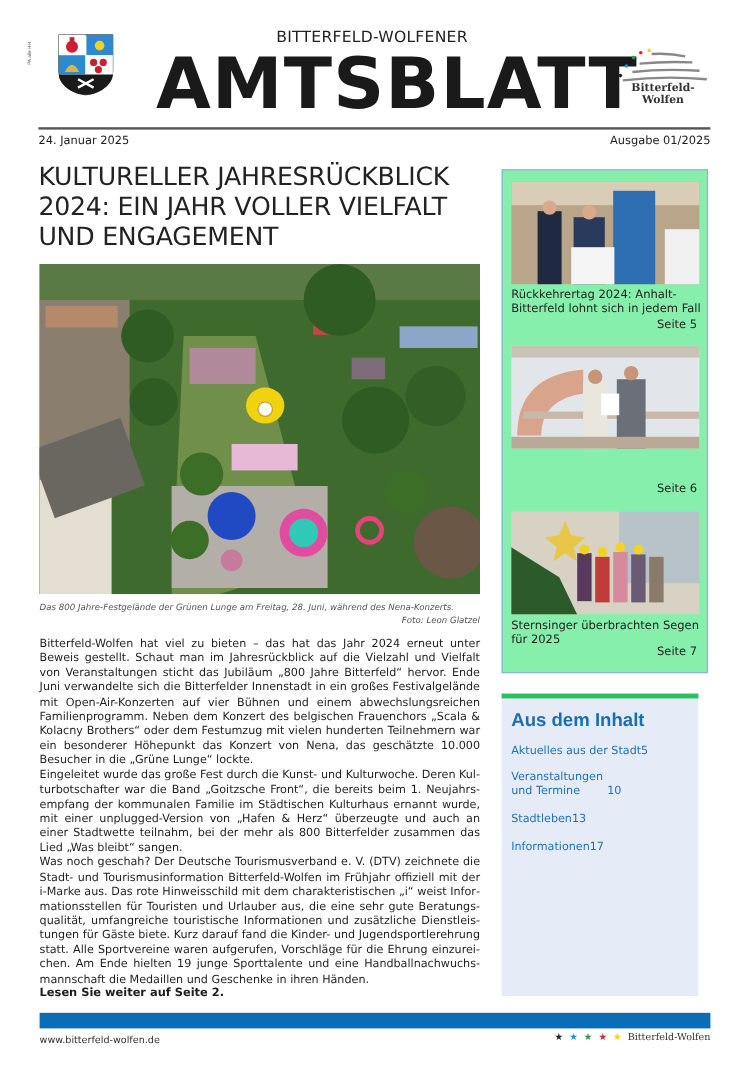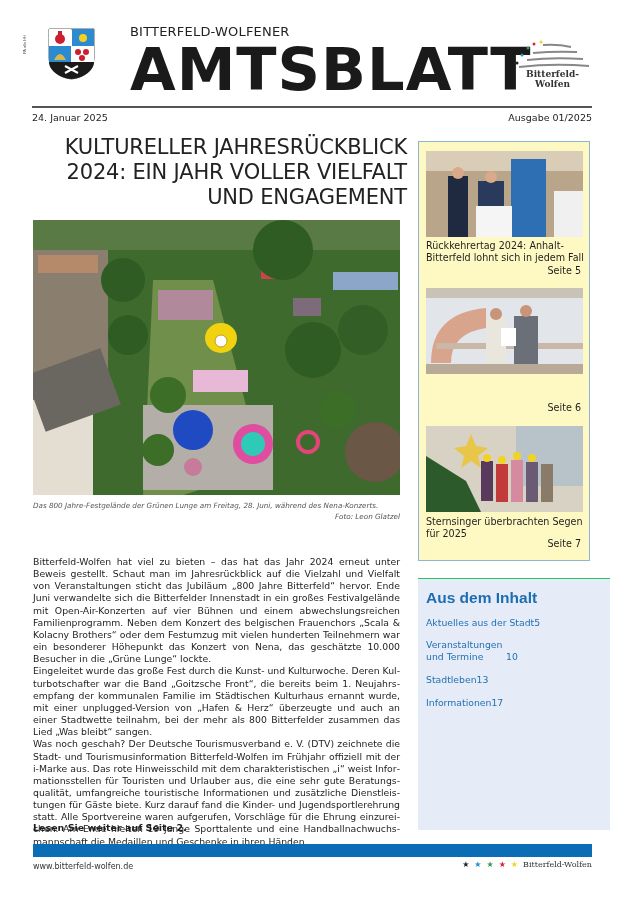--- a/index.html
+++ b/index.html
@@ -2,48 +2,48 @@
 <html><head>
 <meta charset="utf-8">
 <style>
   html, body { margin:0; padding:0; background:#ffffff; }
   body { width:625px; height:897px; position:relative; overflow:hidden; font-family:"DejaVu Sans", sans-serif; color:#1e1e1e; }
   .abs { position:absolute; }
 
   
   .rotated-note { left:22px; top:24px; width:14px; height:30px; font-size:4px; color:#555; writing-mode:vertical-rl; transform:rotate(180deg); font-family:"Liberation Sans", sans-serif; }
   .coat { left:48px; top:28px; width:47px; height:52px; }
-  .kicker { left:130px; top:24px; width:360px; font-size:13px; letter-spacing:0.2px; color:#222; font-family:"DejaVu Sans", sans-serif; }
+  .kicker { left:130px; top:24px; width:360px; text-align:center; font-size:13px; letter-spacing:0.2px; color:#222; font-family:"DejaVu Sans", sans-serif; }
   .masthead { left:130px; top:39px; width:360px; text-align:center; font-size:59px; font-weight:bold; line-height:62px; letter-spacing:1px; color:#1a1a1a; font-family:"DejaVu Sans", sans-serif; }
   .city-logo { left:513px; top:30px; width:80px; height:50px; }
   .city-logo-text { left:510px; top:69px; width:85px; text-align:center; font-family:"DejaVu Serif", serif; font-size:9px; font-weight:bold; color:#333; }
   .head-rule { left:32px; top:106px; width:560px; height:2px; background:#555; }
   .date { left:32px; top:112px; font-size:9.5px; color:#222; }
   .issue { right:33px; top:112px; font-size:9.5px; color:#222; }
 
   
-  .headline { left:32px; top:135px; width:375px; font-size:21px; line-height:25px; color:#222; font-family:"DejaVu Sans", sans-serif; letter-spacing:-0.2px;text-align:right; }
+  .headline { left:32px; top:135px; width:375px; font-size:21px; line-height:25px; color:#222; font-family:"DejaVu Sans", sans-serif; letter-spacing:-0.2px; }
 
   
   .main-photo { left:33px; top:220px; width:367px; height:275px; overflow:hidden; background:#4d6d35; }
   .caption { left:33px; top:500px; width:367px; font-size:7.2px; font-style:italic; color:#555; line-height:11px; }
   .caption .credit { text-align:right; display:block; }
 
-  .body-text { left:33px; top:531px; width:367px; font-size:9.3px; line-height:12.15px; color:#1e1e1e; text-align:justify; hyphens:manual;margin-top:25px; }
+  .body-text { left:33px; top:531px; width:367px; font-size:9.3px; line-height:12.15px; color:#1e1e1e; text-align:justify; hyphens:manual; }
   .body-text p { margin:0; }
   .read-more { left:33px; top:822px; font-size:9.5px; font-weight:bold; color:#1e1e1e; }
 
   
-  .teaser-box { left:418px; top:141px; width:172px; height:420px; border:1px solid #8fb4d6; box-sizing:border-box; background:#fef9c3; }
+  .teaser-box { left:418px; top:141px; width:172px; height:420px; border:1px solid #8fb4d6; box-sizing:border-box; background:#86efac; }
   .teaser-img { position:absolute; left:7px; width:157px; overflow:hidden; }
   .teaser-title { position:absolute; left:7px; width:160px; font-size:9.6px; line-height:12.4px; color:#1e1e1e; }
   .teaser-page { position:absolute; right:8px; font-size:9.6px; color:#1e1e1e; }
 
   
-  .toc { left:418px; top:578px; width:192px; height:252px; background:#e6ecf7; border-top:1px solid #22c55e; box-sizing:border-box; }
+  .toc { left:418px; top:578px; width:164px; height:252px; background:#e6ecf7; border-top:4px solid #22c55e; box-sizing:border-box; }
   .toc-title { position:absolute; left:8px; top:10px; font-family:"Liberation Sans", sans-serif; font-weight:bold; font-size:15.5px; color:#1d6db3; }
   .toc-item { position:absolute; left:8px; width:156px; font-size:9.3px; line-height:12px; color:#2270b5; display:flex; justify-content:flex-start; align-items:flex-end; }
   .toc-item .num { color:#2270b5; }
 
   
   .footer-bar { left:33px; top:844px; width:559px; height:13px; background:#0a6db5; }
   .footer-url { left:33px; top:862px; font-size:8px; color:#333; }
   .footer-brand { right:33px; top:860px; display:flex; align-items:center; gap:5px; font-family:"DejaVu Serif", serif; font-size:8px; color:#333; }
   .star { font-size:8px; line-height:8px; }
 </style>

